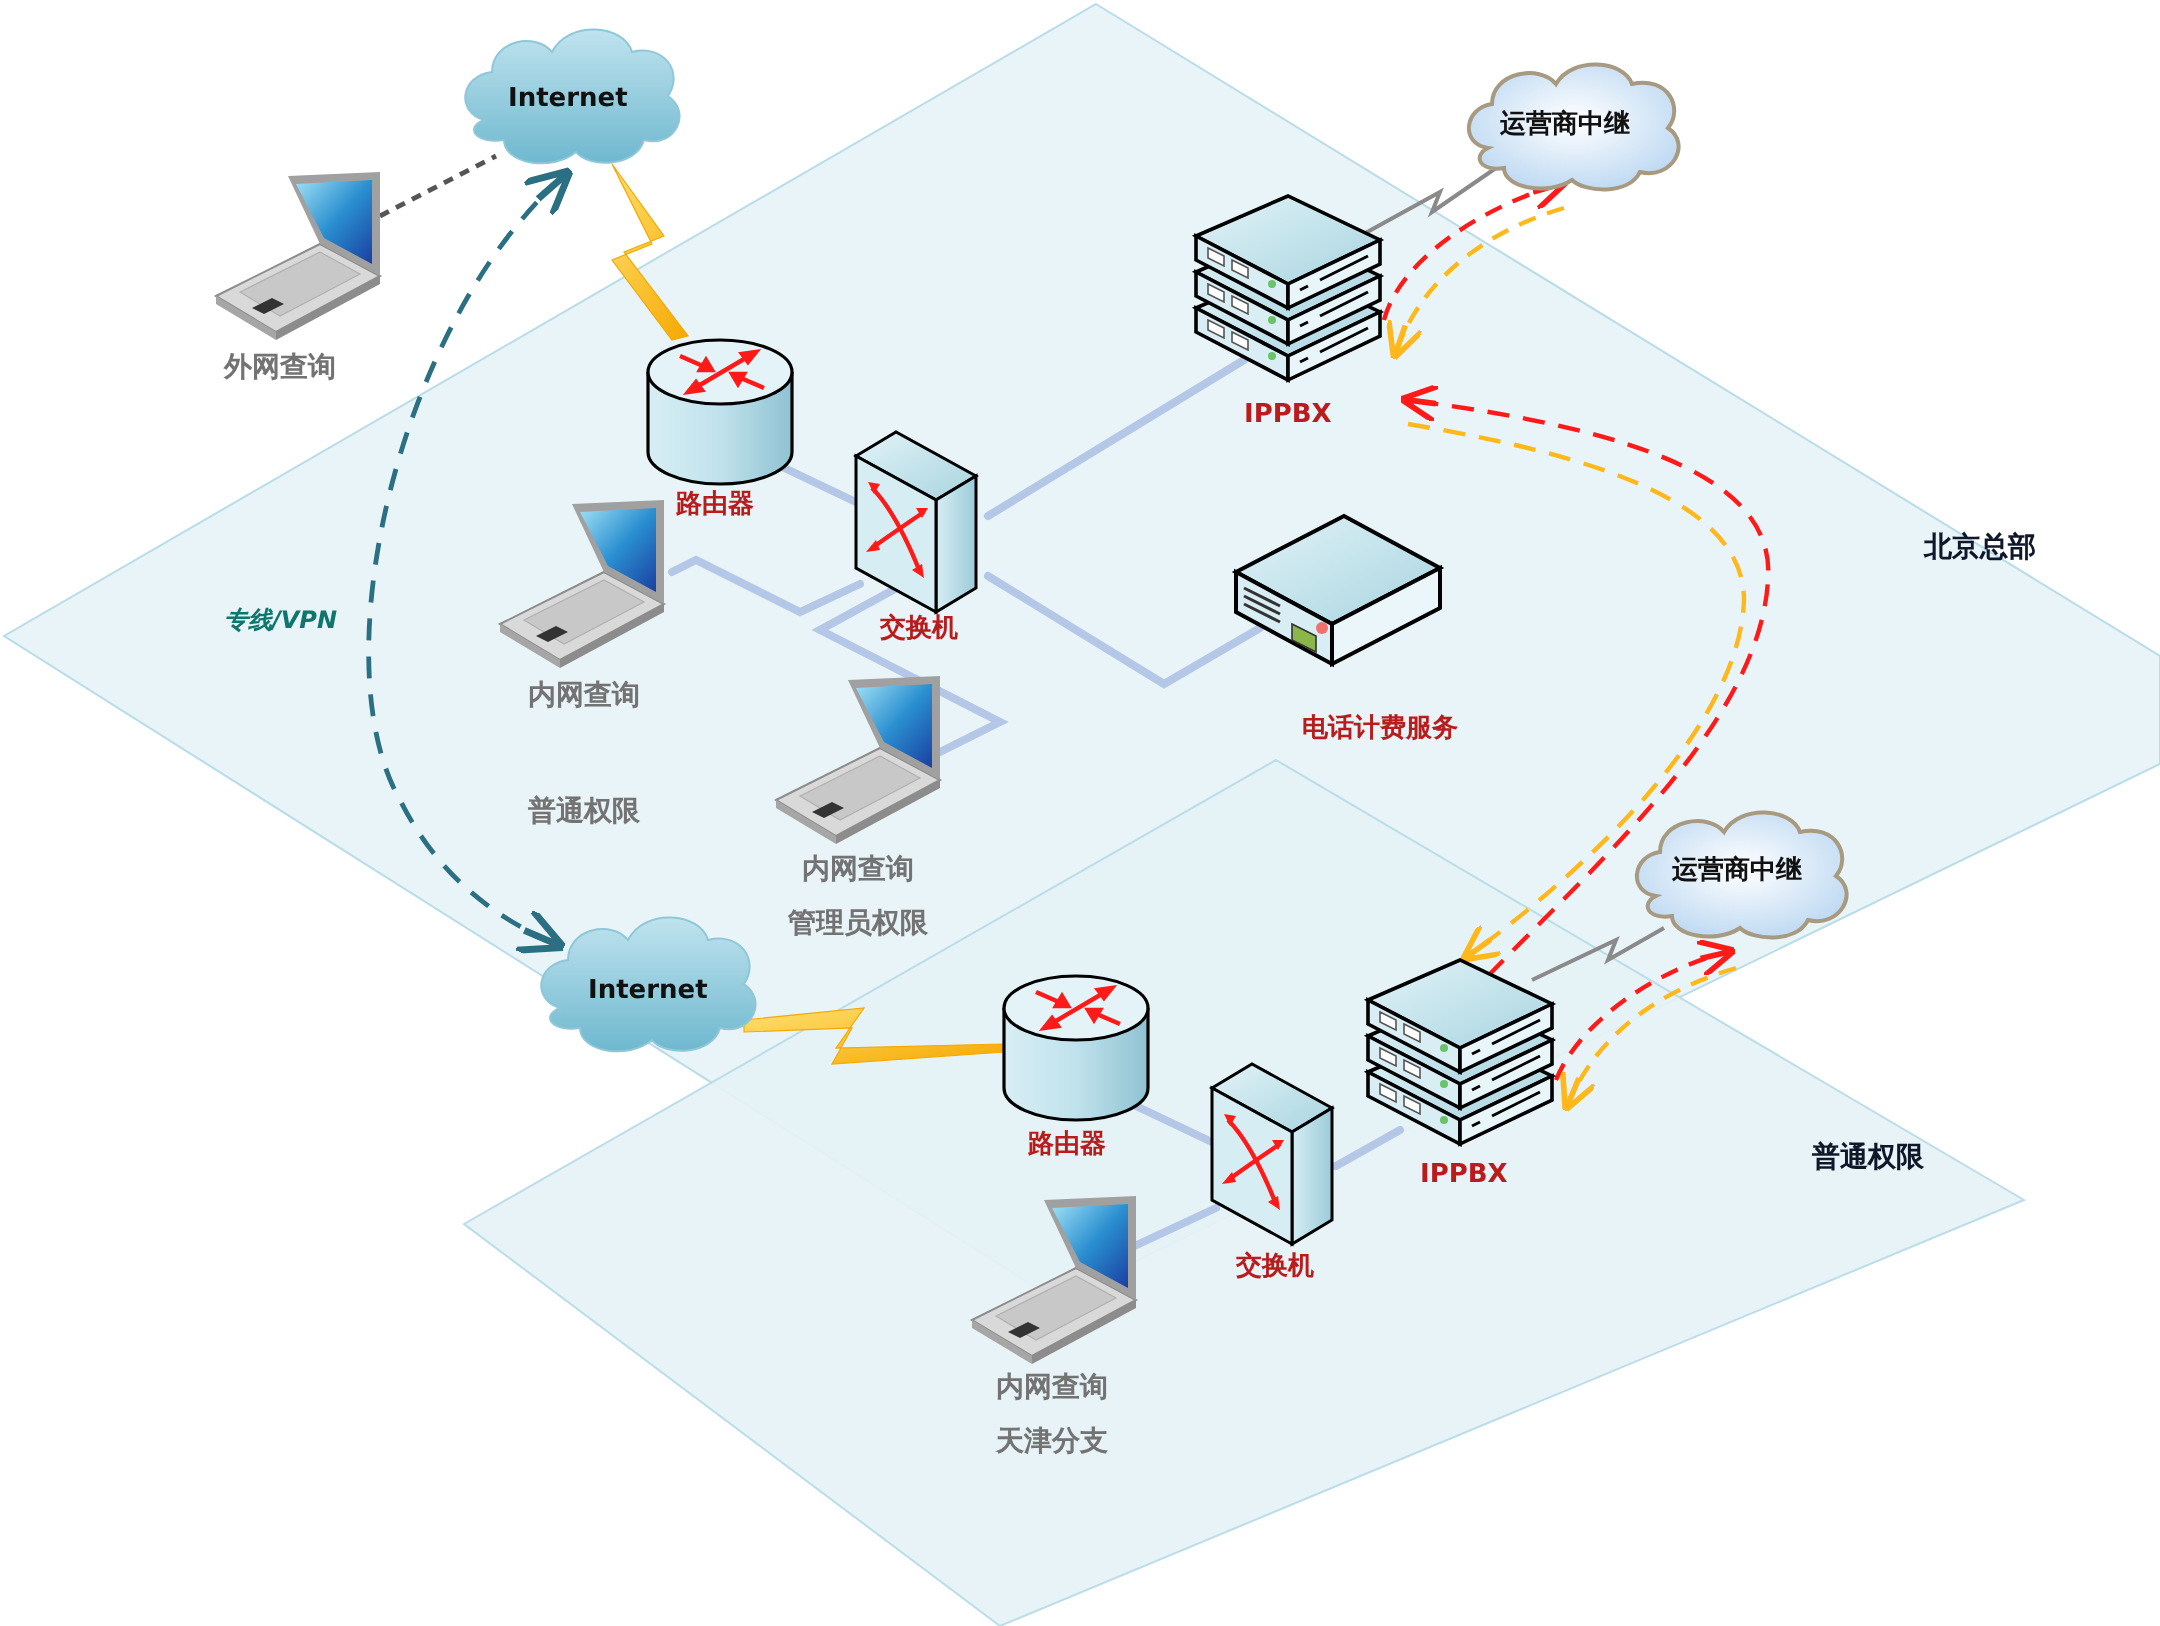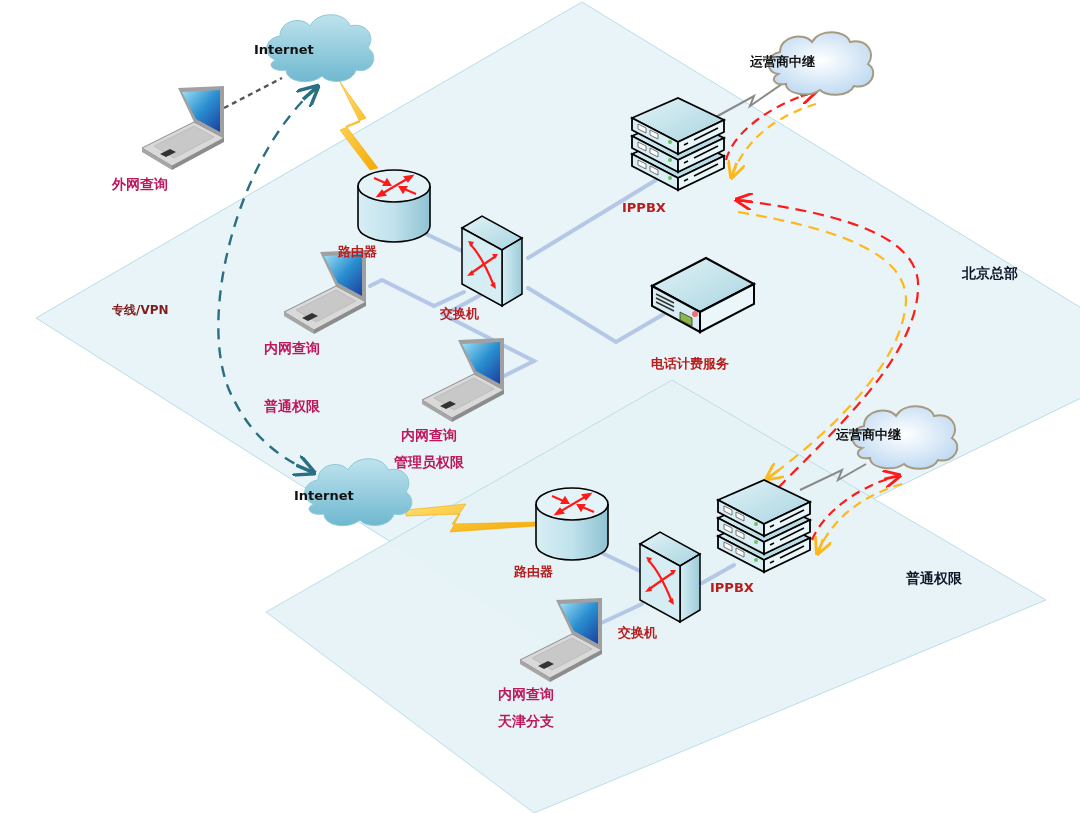--- a/index.html
+++ b/index.html
@@ -1,23 +1,23 @@
 <!DOCTYPE html>
 <html><head>
 <meta charset="utf-8">
 <style>
   html, body { margin: 0; padding: 0; background: #ffffff; }
   body { width: 1080px; height: 813px; position: relative; overflow: hidden;
          font-family: "DejaVu Sans", "Liberation Sans", sans-serif; }
-  #stage { position: absolute; left: 0; top: 0; width: 916px; height: 813px; padding-left: 34px; }
+  #stage { position: absolute; left: 0; top: 0; width: 916px; height: 813px; }
   .lbl { position: absolute; font-weight: bold; white-space: nowrap; text-align: center; }
   .lbl-dark { color: #b91c1c; font-size: 13px; }
-  .lbl-blue { color: #be185d; font-size: 14px; line-height: 25px; }
+  .lbl-blue { color: #737373; font-size: 14px; line-height: 25px; }
   .lbl-region { color: #0f172a; font-size: 14px; }
-  .lbl-red { color: #7f1d1d; font-size: 12px; }
+  .lbl-red { color: #0f766e; font-size: 12px; font-style: italic; }
   .lbl-cloud { color: #111111; font-size: 13px; }
 </style>
 </head>
 <body>
 
 <div id="stage">
 <svg width="1080" height="813" viewBox="0 0 1080 813" xmlns="http://www.w3.org/2000/svg">
   <defs>
     <linearGradient id="cloudGrad" x1="0" y1="0" x2="0" y2="1">
       <stop offset="0" stop-color="#bfe3ee"></stop>

